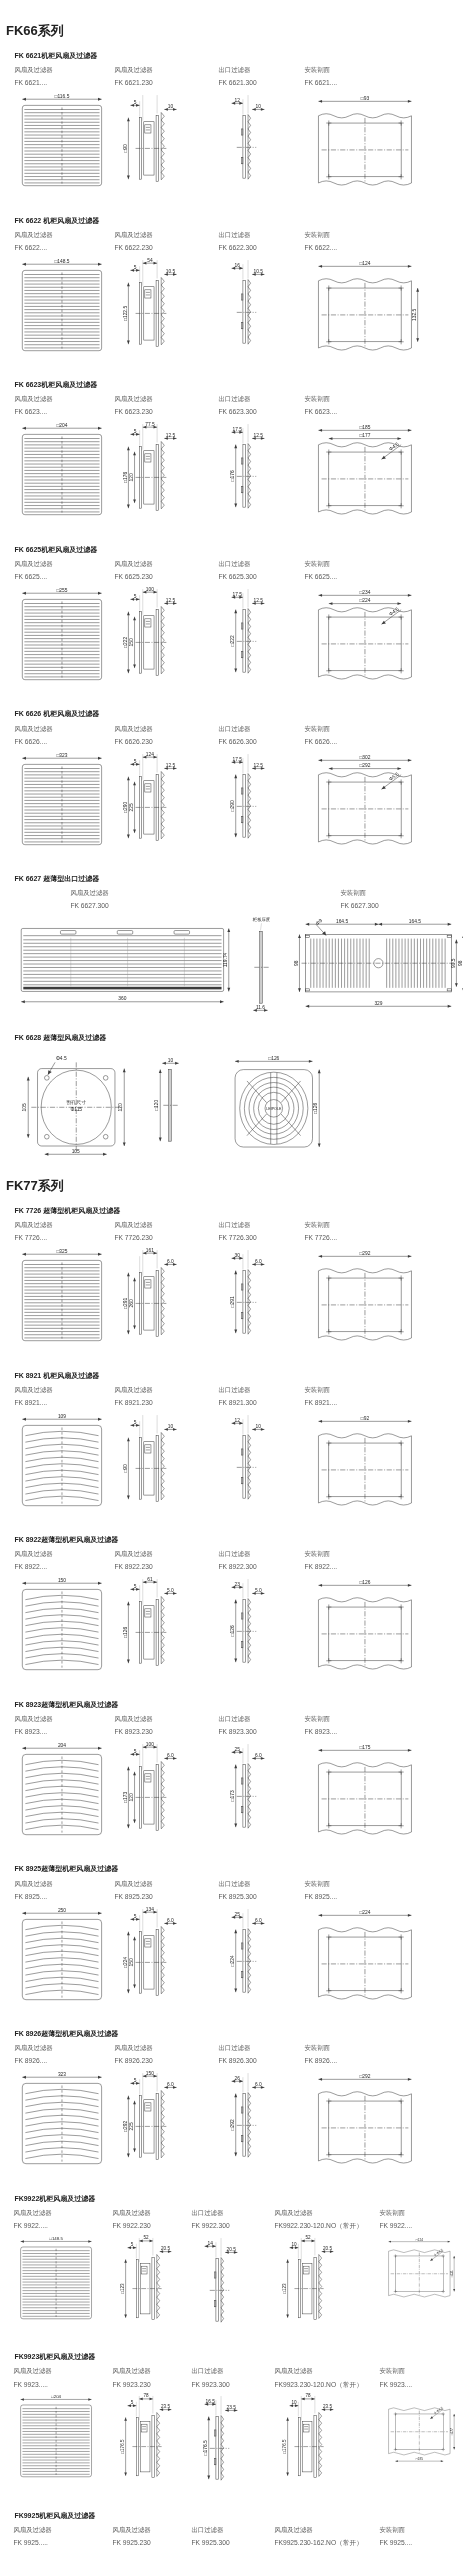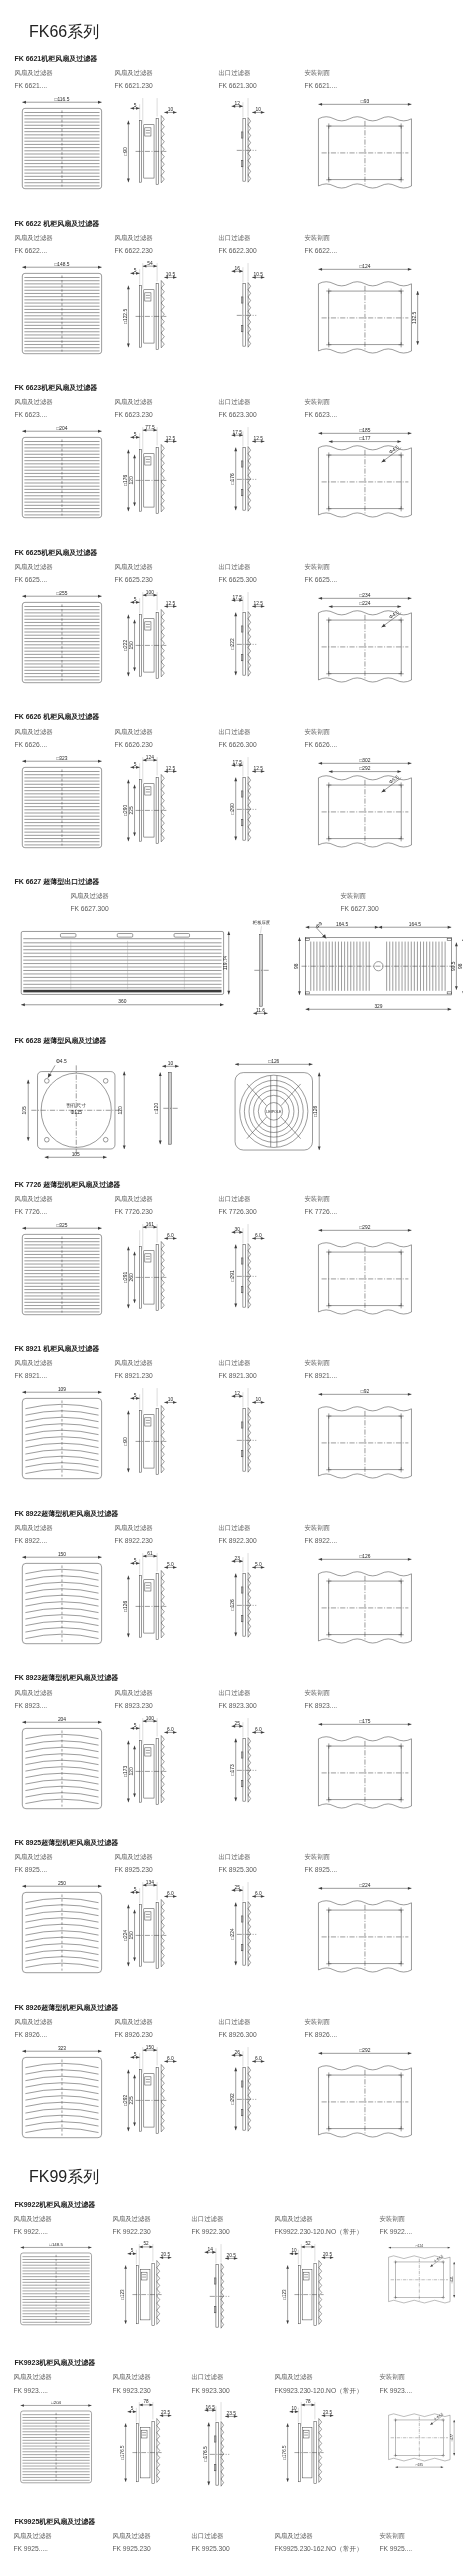--- a/index.html
+++ b/index.html
@@ -1,18 +1,18 @@
 <!DOCTYPE html>
 <html style="font-size:8.2px"><head>
 <meta charset="utf-8">
 <style>
   html,body{margin:0;padding:0;background:#fff}
   body{width:464px;color:#222;font-family:"Liberation Sans","DejaVu Sans",sans-serif}
   .page{padding:9.3px 0 20.6px 0}
-  .series-title{font-size:16px;font-weight:normal;padding-left:29px;margin:12.4px 0 2.1px}
+  .series-title{font-size:13px;font-weight:bold;padding-left:6px;margin:12.4px 0 2.1px}
   .product{margin-bottom:15.5px}
   .product-title{font-size:7px;font-weight:bold;padding-left:14.4px;margin:11.3px 0 5.2px}
   .grid{display:grid;padding-left:14.4px;align-items:start}
   .g-four{grid-template-columns:100px 104px 86px 1fr}
   .g-five{grid-template-columns:99px 79px 83px 105px 1fr;padding-left:13.4px}
   .g-ec{grid-template-columns:227px 52px 1fr}
   .g-guard{grid-template-columns:129px 67px 1fr;padding-left:20.6px}
   .lcell{font-size:6.4px;color:#585858;line-height:1.15}
   .lname{margin-bottom:5.7px}
   .lmodel{font-size:6.7px;white-space:nowrap}
@@ -885,20 +885,21 @@
               <text x="110" y="110" text-anchor="middle" class="brand">LEIPOLE</text>
               <line x1="198" y1="32" x2="198" y2="182"></line>
               <path class="f" d="M198,32 l-2.8,7 h5.6 z"></path>
               <path class="f" d="M198,182 l-2.8,-7 h5.6 z"></path>
               <text x="194.5" y="107" text-anchor="middle" transform="rotate(-90 194.5 107)">□126</text>
             </svg></div>
         </div>
       </div>
     </section>
     <section class="series">
+      <div class="series-title">FK77系列</div>
       <div class="product">
         <div class="product-title">FK 7726 超薄型机柜风扇及过滤器</div>
         <div class="grid g-four">
           <div class="lcell lbl1">
             <div class="lname">风扇及过滤器</div>
             <div class="lmodel">FK 7726....</div>
           </div>
           <div class="lcell lbl2">
             <div class="lname">风扇及过滤器</div>
             <div class="lmodel">FK 7726.230</div>
@@ -1578,21 +1579,20 @@
               <line x1="48" y1="159" x2="48" y2="169"></line>
               <line x1="183" y1="164" x2="193" y2="164"></line>
               <line x1="188" y1="159" x2="188" y2="169"></line>
               <line class="cl" x1="34" y1="112" x2="202" y2="112"></line>
               <line class="cl" x1="118" y1="50" x2="118" y2="174"></line>
             </svg></div>
         </div>
       </div>
     </section>
     <section class="series">
-      <div class="series-title">FK99系列</div>
       <div class="product">
         <div class="product-title">FK9922机柜风扇及过滤器</div>
         <div class="grid g-five">
           <div class="lcell lbl1">
             <div class="lname">风扇及过滤器</div>
             <div class="lmodel">FK 9922.....</div>
           </div>
           <div class="lcell lbl2">
             <div class="lname">风扇及过滤器</div>
             <div class="lmodel">FK 9922.230</div>

